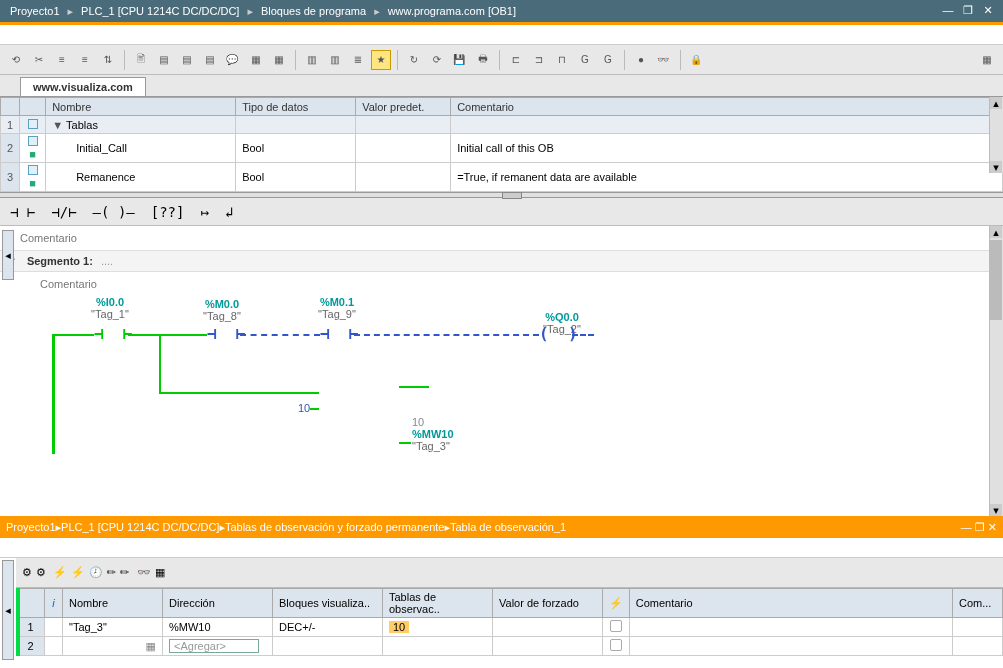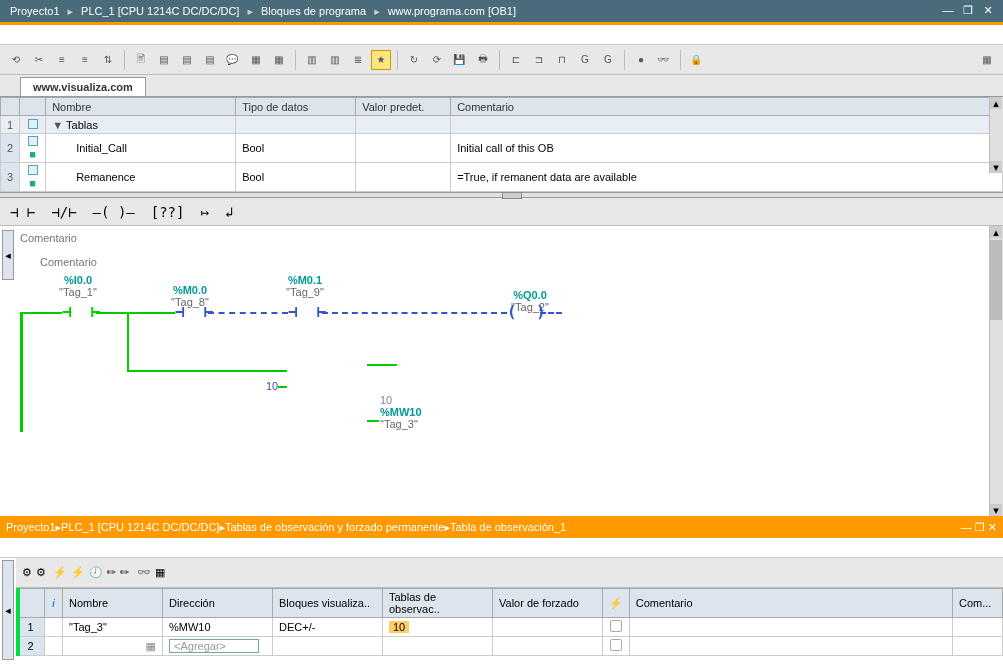--- a/index.html
+++ b/index.html
@@ -34,21 +34,21 @@
 
 .lad-toolbar { background: #e8e8e8; height: 28px; display: flex; align-items: center; padding: 0 6px; gap: 8px; border-bottom: 1px solid #bbb; }
 .lad-btn { font-family: monospace; font-size: 14px; padding: 2px 4px; cursor: pointer; }
 
 .editor { background: #fff; position: relative; }
 .comentario-lbl { color: #777; padding: 6px 20px; }
 .seg-header { display: flex; align-items: center; padding: 4px 6px; background: #f4f4f4; border-top: 1px solid #ddd; border-bottom: 1px solid #ddd; }
 .seg-header .tri { margin-right: 10px; }
 .seg-title { font-weight: bold; color: #333; }
 
-.ladder-area { position: relative; height: 210px; padding: 10px 26px; }
+.ladder-area { position: relative; height: 210px; padding: 10px 26px; margin-left: 32px; }
 .tag-label { position: absolute; text-align: center; }
 .tag-addr { color: #009999; font-weight: bold; }
 .tag-name { color: #666; }
 
 .contact { position: absolute; font-family: monospace; font-size: 16px; }
 .contact.green { color: #00cc00; font-weight: bold; }
 .contact.bluedash { color: #3355cc; font-weight: bold; }
 
 .rail { position: absolute; background: #00cc00; }
 .wire-green { position: absolute; background: #00cc00; height: 2px; }
@@ -189,31 +189,36 @@
   <span class="lad-btn">—( )—</span>
   <span class="lad-btn">[??]</span>
   <span class="lad-btn">↦</span>
   <span class="lad-btn">↲</span>
 </div>
 
 <div class="editor" style="position:relative;height:290px;overflow:hidden">
   <div class="collapse-handle" style="top:4px">◂</div>
   <div class="comentario-lbl">Comentario</div>
 
+  <div class="seg-header">
+    <span class="tri">▼</span>
+    <span class="seg-title">Segmento 1:</span>
+    <span style="color:#999;margin-left:8px">....</span>
+  </div>
   <div class="comentario-lbl" style="padding-left:40px">Comentario</div>
 
   <div class="ladder-area">
 
     <div class="rail" style="left:20px; top:38px; width:3px; height:120px"></div>
 
     <div class="tag-label" style="left:48px; top:0; width:60px">
       <div class="tag-addr">%I0.0</div>
       <div class="tag-name">"Tag_1"</div>
     </div>
-    <div class="tag-label" style="left:160px; top:10px; width:60px">
+    <div class="tag-label" style="left:160px; top:2px; width:60px">
       <div class="tag-addr">%M0.0</div>
       <div class="tag-name">"Tag_8"</div>
     </div>
     <div class="tag-label" style="left:275px; top:0; width:60px">
       <div class="tag-addr">%M0.1</div>
       <div class="tag-name">"Tag_9"</div>
     </div>
     <div class="tag-label" style="left:500px; top:15px; width:60px">
       <div class="tag-addr">%Q0.0</div>
       <div class="tag-name">"Tag_2"</div>

